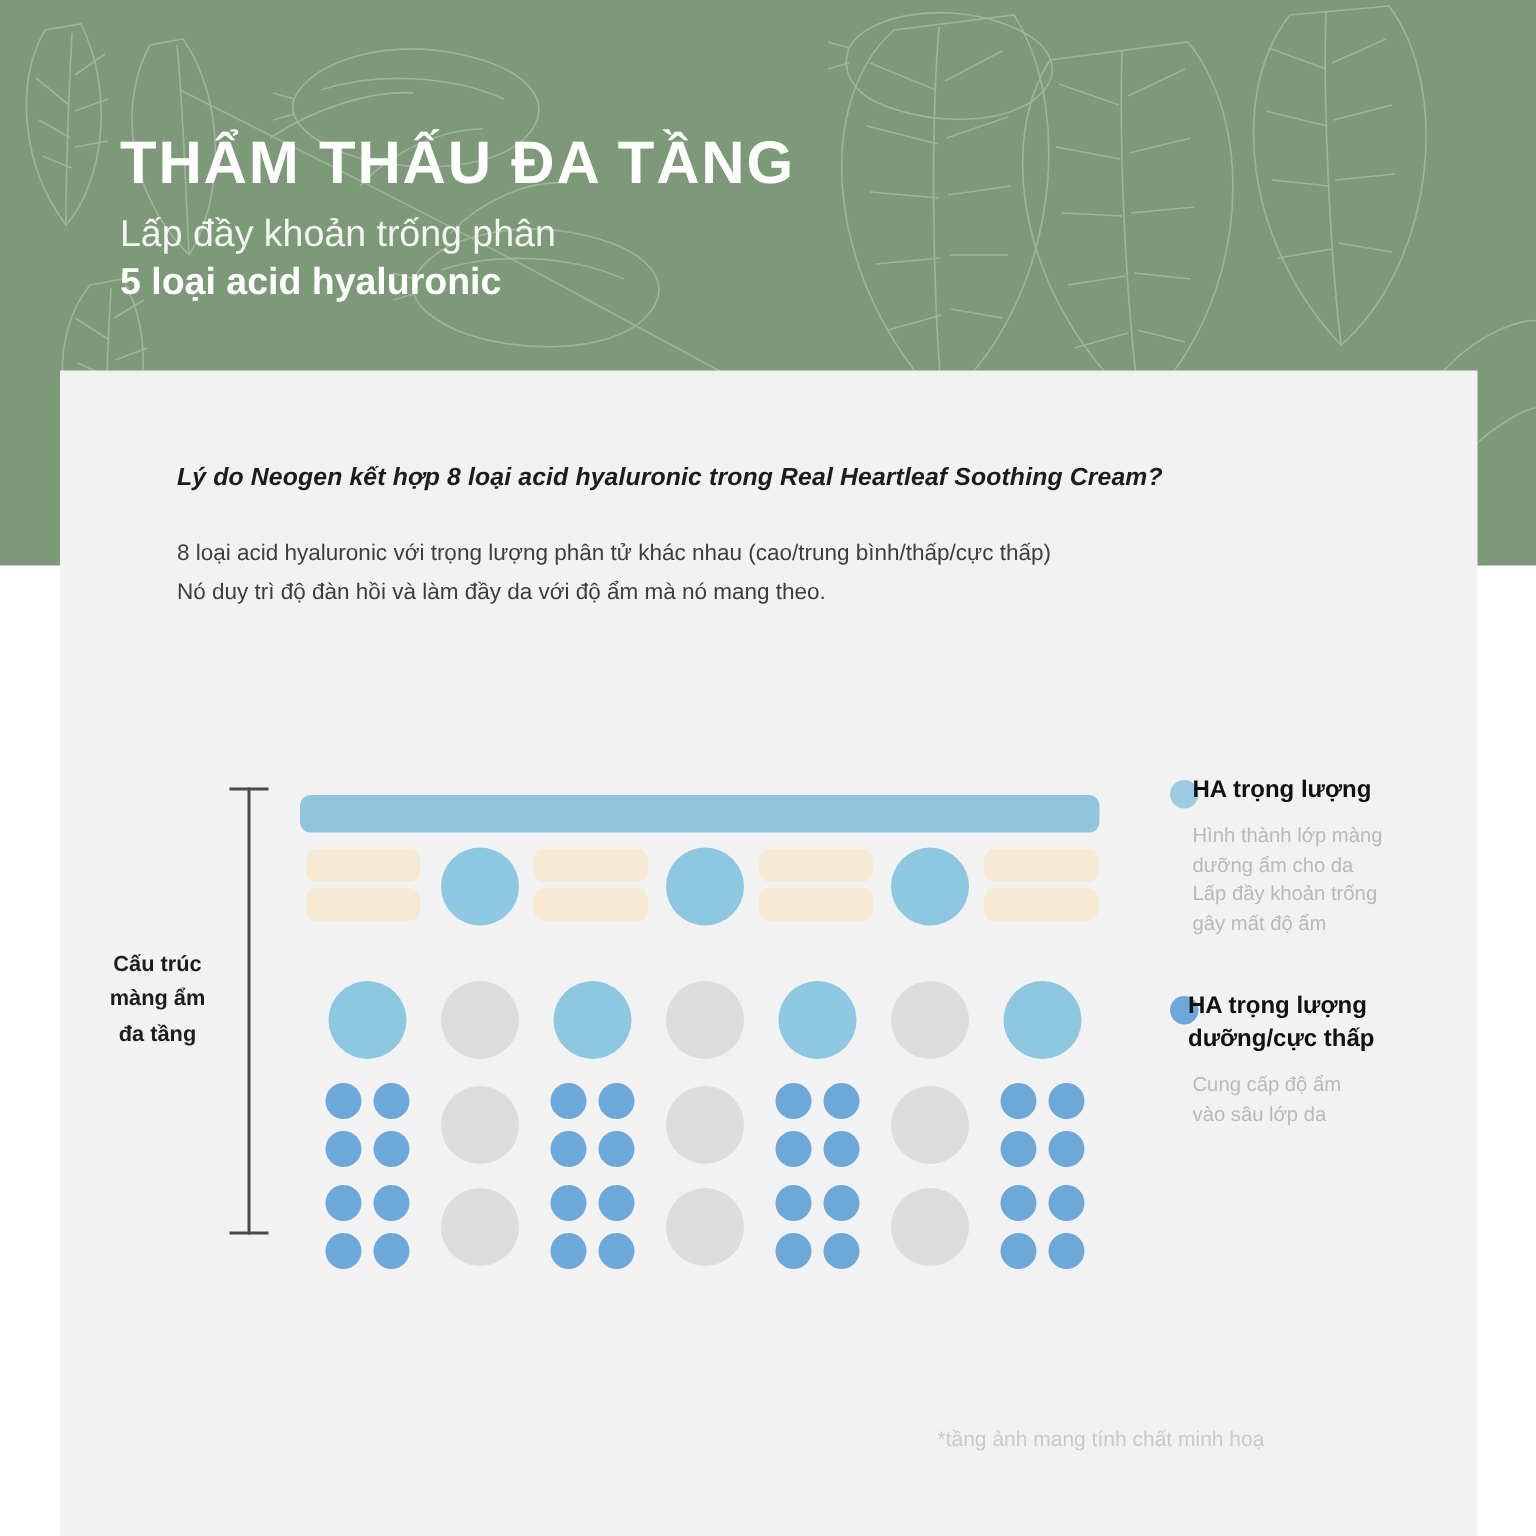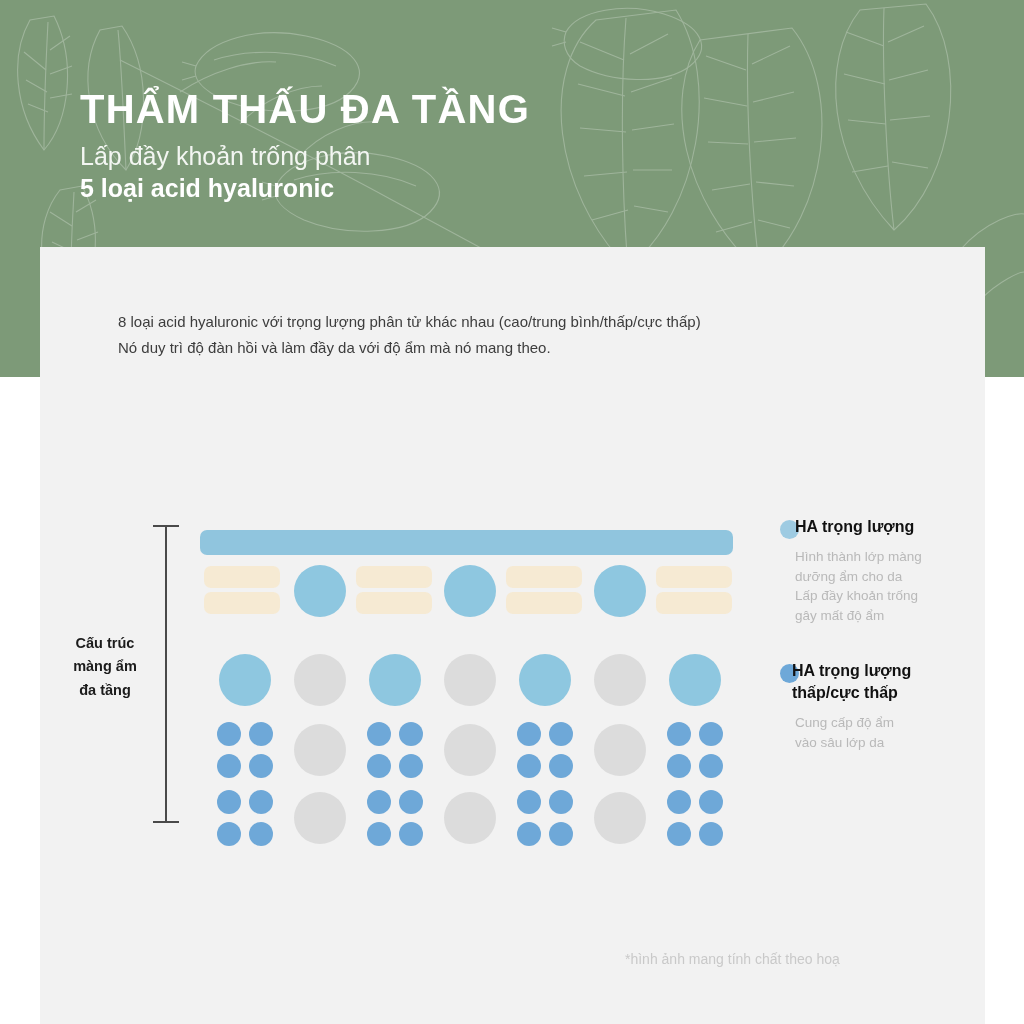--- a/index.html
+++ b/index.html
@@ -165,20 +165,21 @@
   <div id="hero-text">
     <h1 id="hero-title">THẨM THẤU ĐA TẦNG</h1>
     <p id="hero-sub1">Lấp đầy khoản trống phân</p>
     <p id="hero-sub2">5 loại acid hyaluronic</p>
   </div>
 </div>
 
 <div id="card">
 
   <div id="copy">
+    <p id="q-line">Lý do Neogen kết hợp 8 loại acid hyaluronic trong Real Heartleaf Soothing Cream?</p>
     <p class="body-line">8 loại acid hyaluronic với trọng lượng phân tử khác nhau (cao/trung bình/thấp/cực thấp)</p>
     <p class="body-line">Nó duy trì độ đàn hồi và làm đầy da với độ ẩm mà nó mang theo.</p>
   </div>
 
   <div id="diagram">
 
     <div id="bracket">
       <div class="cap top"></div>
       <div class="stem"></div>
       <div class="cap bot"></div>
@@ -279,23 +280,23 @@
         <p class="lg-title">HA trọng lượng</p>
         <p class="lg-desc">Hình thành lớp màng</p>
         <p class="lg-desc">dưỡng ẩm cho da</p>
         <p class="lg-desc">Lấp đầy khoản trống</p>
         <p class="lg-desc">gây mất độ ẩm</p>
       </div>
 
       <div class="lg-block" style="margin-top:34px;">
         <span class="lg-dot d2"></span>
         <p class="lg-title" style="margin-left:12px;padding-left:0;">HA trọng lượng</p>
-        <p class="lg-title" style="margin-top:-9px;padding-left:0;margin-left:12px;">thấp/cực thấp</p>
+        <p class="lg-title" style="margin-top:-9px;padding-left:0;margin-left:12px;">dưỡng/cực thấp</p>
         <p class="lg-desc">Cung cấp độ ẩm</p>
         <p class="lg-desc">vào sâu lớp da</p>
       </div>
 
     </div>
 
   </div>
 
-  <div id="footnote">*hình ảnh mang tính chất theo hoạ</div>
+  <div id="footnote">*tầng ảnh mang tính chất minh hoạ</div>
 </div>
 
 </body></html>

